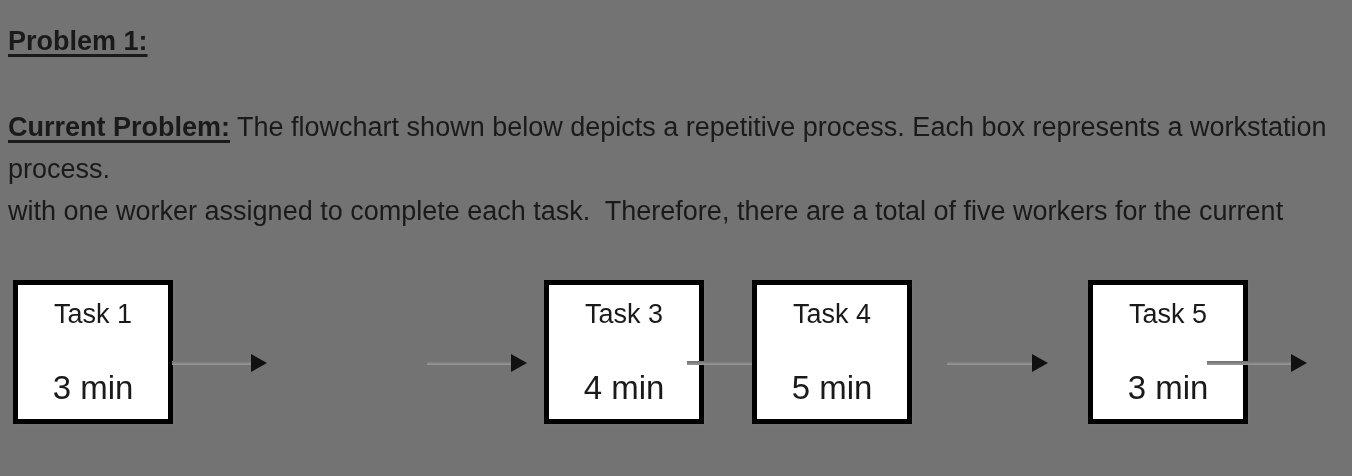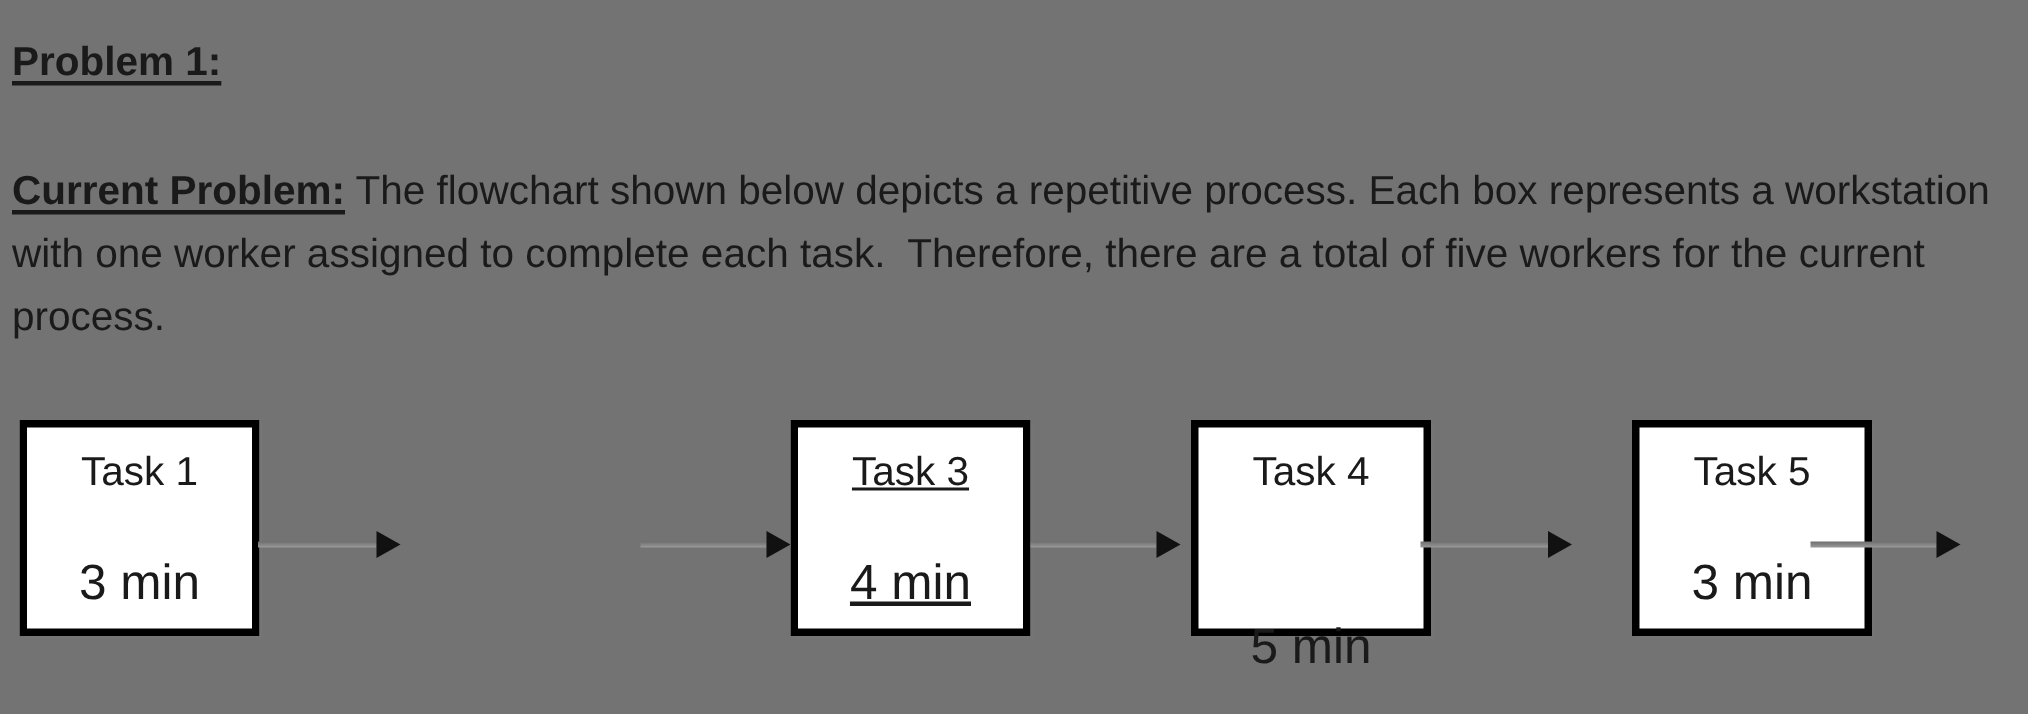--- a/index.html
+++ b/index.html
@@ -70,22 +70,22 @@
     white-space: pre;
   }
   .task-time {
     margin-top: 40px;
     font-size: 33px;
     line-height: 34px;
     white-space: pre;
   }
   .box-0 { left: 13px; }
   .box-1 { left: 267px; }
-  .box-2 { left: 527px; text-decoration: underline; }
-  .box-3 { left: 794px; gap: 43px; }
+  .box-2 { left: 544px; }
+  .box-3 { left: 752px; }
   .box-4 { left: 1088px; }
   .arrow {
     position: absolute;
     top: 354px;
     height: 18px;
     display: flex;
     align-items: center;
   }
   .arrow-line {
     flex: 1;
@@ -107,22 +107,22 @@
 </style>
 </head>
 <body>
 
 <div class="page">
 
   <div class="heading">Problem 1:</div>
 
   <div class="paragraph">
     <div class="line"><span class="para-label">Current Problem:</span><span> The flowchart shown below depicts a repetitive process. Each box represents a workstation</span></div>
+    <div class="line">process.</div>
     <div class="line">with one worker assigned to complete each task.  Therefore, there are a total of five workers for the current</div>
-    <div class="line">process.</div>
   </div>
 
   <div class="flowchart">
 
     <div class="task-box box-0">
       <div class="task-name">Task 1</div>
       <div class="task-time">3 min</div>
     </div>
 
     <div class="arrow arrow-0">

